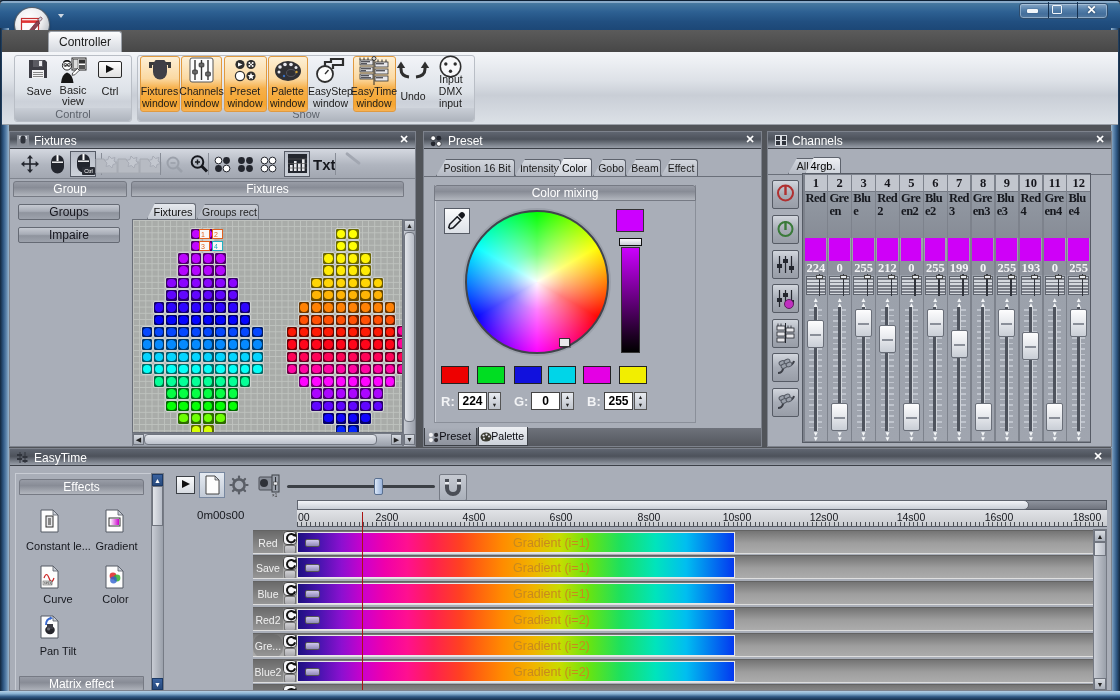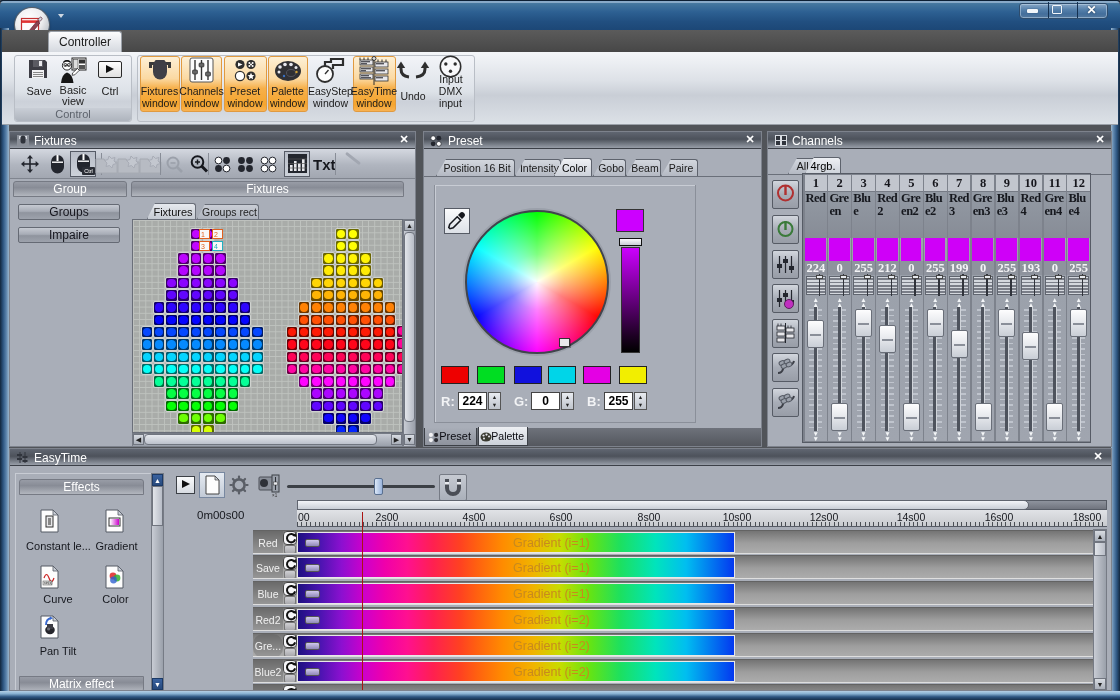--- a/index.html
+++ b/index.html
@@ -41,20 +41,21 @@
 <div class="abs" style="left:58px;top:14px;width:0;height:0;border-left:3.5px solid transparent;border-right:3.5px solid transparent;border-top:4px solid #cfd8e2;"></div>
 
 <div class="abs" style="left:2px;top:30px;width:1116px;height:22px;background:linear-gradient(#5b5b5b,#474747);"></div>
 <div class="abs" style="left:48px;top:31px;width:74px;height:21px;background:linear-gradient(#fdfdfd,#e8eaee 50%,#d5d9df);border:1px solid #9aa0a8;border-bottom:none;border-radius:3px 3px 0 0;color:#1a1a1a;font-size:12px;text-align:center;line-height:20px;">Controller</div>
 
 <div class="abs" style="left:2px;top:52px;width:1116px;height:73px;background:linear-gradient(#f4f6f9,#dde1e7 40%,#c9ced6 60%,#dce1e7);border-bottom:1px solid #9aa0a8;"></div>
 
 <div class="abs" style="left:14px;top:55px;width:118px;height:67px;border:1px solid #b9bec6;border-radius:3px;background:linear-gradient(#f2f4f8,#dde2e8 55%,#ccd1d9 70%,#d8dde3);"></div>
 <div class="abs" style="left:15px;top:108px;width:116px;height:13px;background:linear-gradient(#c9ced6,#aeb4bd);border-radius:0 0 3px 3px;color:#5d636c;font-size:11px;text-align:center;line-height:13px;">Control</div>
 <div class="abs" style="left:137px;top:55px;width:338px;height:67px;border:1px solid #b9bec6;border-radius:3px;background:linear-gradient(#f2f4f8,#dde2e8 55%,#ccd1d9 70%,#d8dde3);"></div>
+<div class="abs" style="left:138px;top:108px;width:336px;height:13px;background:linear-gradient(#c9ced6,#aeb4bd);border-radius:0 0 3px 3px;color:#5d636c;font-size:11px;text-align:center;line-height:13px;">Show</div>
 <svg class="abs" style="left:27px;top:58px" width="22" height="22" viewBox="0 0 22 22">
 <path d="M2 2 h16 l2 2 v16 h-18 z" fill="#3c3c44"></path>
 <rect x="6" y="2" width="10" height="7" fill="#5a5a62"></rect>
       <rect x="12" y="3" width="3" height="5" fill="#e8e8ec"></rect>
 <rect x="5" y="12" width="12" height="8" fill="#f2f2f4"></rect>
 <rect x="6" y="14" width="10" height="1" fill="#888"></rect>
       <rect x="6" y="16" width="10" height="1" fill="#888"></rect>
       <rect x="6" y="18" width="10" height="1" fill="#888"></rect>
 </svg>
 <svg class="abs" style="left:60px;top:57px" width="27" height="26" viewBox="0 0 27 26">
@@ -958,23 +959,24 @@
           <circle cx="12.5" cy="4.5" r="3.4" fill="#23262e"></circle>
           <circle cx="4.5" cy="12.5" r="3.4" fill="#23262e"></circle>
           <circle cx="12.5" cy="12.5" r="3.4" fill="#fff" stroke="#23262e" stroke-width="1"></circle>
         </svg>
 </div>
 <div class="abs" style="left:12px;top:27px;width:79px;height:17px;background:linear-gradient(#d3d7de,#b4b9c3);border:1px solid #5e636d;border-bottom:none;border-radius:3px 3px 0 0;clip-path:polygon(10px 0,100% 0,100% 100%,0 100%);font-size:10.5px;text-align:center;line-height:17px;color:#1a1a1a;padding-left:3px;white-space:nowrap;">Position 16 Bit</div>
 <div class="abs" style="left:91px;top:27px;width:46px;height:17px;background:linear-gradient(#d3d7de,#b4b9c3);border:1px solid #5e636d;border-bottom:none;border-radius:3px 3px 0 0;clip-path:polygon(10px 0,100% 0,100% 100%,0 100%);font-size:10.5px;text-align:center;line-height:17px;color:#1a1a1a;padding-left:3px;white-space:nowrap;">Intensity</div>
 <div class="abs" style="left:130px;top:26px;width:38px;height:18px;background:linear-gradient(#eef0f4,#cdd2da);border:1px solid #5e636d;border-bottom:none;border-radius:3px 3px 0 0;clip-path:polygon(10px 0,100% 0,100% 100%,0 100%);font-size:10.5px;text-align:center;line-height:18px;color:#000;padding-left:3px;white-space:nowrap;">Color</div>
 <div class="abs" style="left:169px;top:27px;width:33px;height:17px;background:linear-gradient(#d3d7de,#b4b9c3);border:1px solid #5e636d;border-bottom:none;border-radius:3px 3px 0 0;clip-path:polygon(10px 0,100% 0,100% 100%,0 100%);font-size:10.5px;text-align:center;line-height:17px;color:#1a1a1a;padding-left:3px;white-space:nowrap;">Gobo</div>
 <div class="abs" style="left:202px;top:27px;width:35px;height:17px;background:linear-gradient(#d3d7de,#b4b9c3);border:1px solid #5e636d;border-bottom:none;border-radius:3px 3px 0 0;clip-path:polygon(10px 0,100% 0,100% 100%,0 100%);font-size:10.5px;text-align:center;line-height:17px;color:#1a1a1a;padding-left:3px;white-space:nowrap;">Beam</div>
-<div class="abs" style="left:237px;top:27px;width:37px;height:17px;background:linear-gradient(#d3d7de,#b4b9c3);border:1px solid #5e636d;border-bottom:none;border-radius:3px 3px 0 0;clip-path:polygon(10px 0,100% 0,100% 100%,0 100%);font-size:10.5px;text-align:center;line-height:17px;color:#1a1a1a;padding-left:3px;white-space:nowrap;">Paire</div>
+<div class="abs" style="left:237px;top:27px;width:37px;height:17px;background:linear-gradient(#d3d7de,#b4b9c3);border:1px solid #5e636d;border-bottom:none;border-radius:3px 3px 0 0;clip-path:polygon(10px 0,100% 0,100% 100%,0 100%);font-size:10.5px;text-align:center;line-height:17px;color:#1a1a1a;padding-left:3px;white-space:nowrap;">Effect</div>
 <div class="abs" style="left:0px;top:44px;width:337px;height:1px;background:#6a6f79;"></div>
 <div class="abs" style="left:10px;top:53px;width:262px;height:238px;border:1px solid #8a8f99;border-top:none;box-shadow:1px 1px 0 #c8ccd4 inset;"></div>
+<div class="hdr" style="left:10px;top:53px;width:262px;">Color mixing</div>
 <div class="abs" style="left:20px;top:76px;width:26px;height:26px;background:linear-gradient(#fafbfc,#dde1e7);border:1px solid #565b65;"></div>
 <svg class="abs" style="left:23px;top:79px" width="20" height="20" viewBox="0 0 20 20">
 <path d="M13 2 a2.8 2.8 0 0 1 4 4 l-2 2 l-4 -4 z" fill="#16181e"></path>
 <path d="M10.2 5.8 l3.5 3.5 l-7.5 7.5 l-3.2 .9 l-1.2 -1.2 l.9 -3.2 z" fill="none" stroke="#16181e" stroke-width="1.6"></path>
 </svg>
 <div class="abs" style="left:41px;top:78px;width:144px;height:144px;border-radius:50%;
 background:radial-gradient(circle,rgba(255,255,255,.95) 2%,rgba(255,255,255,.5) 28%,rgba(255,255,255,0) 72%),
 conic-gradient(from 0deg,hsl(120,100%,50%),hsl(60,100%,50%) 60deg,hsl(0,100%,50%) 120deg,hsl(300,100%,50%) 180deg,hsl(240,100%,50%) 240deg,hsl(180,100%,50%) 300deg,hsl(120,100%,50%) 360deg);
 border:2px solid #40444c;box-shadow:0 0 0 2px #9ba0aa;"></div>
 <div class="abs" style="left:135px;top:206px;width:11px;height:9px;background:#e8e8ea;border:1px solid #333;box-shadow:1px 1px 0 rgba(0,0,0,.3);"></div>

